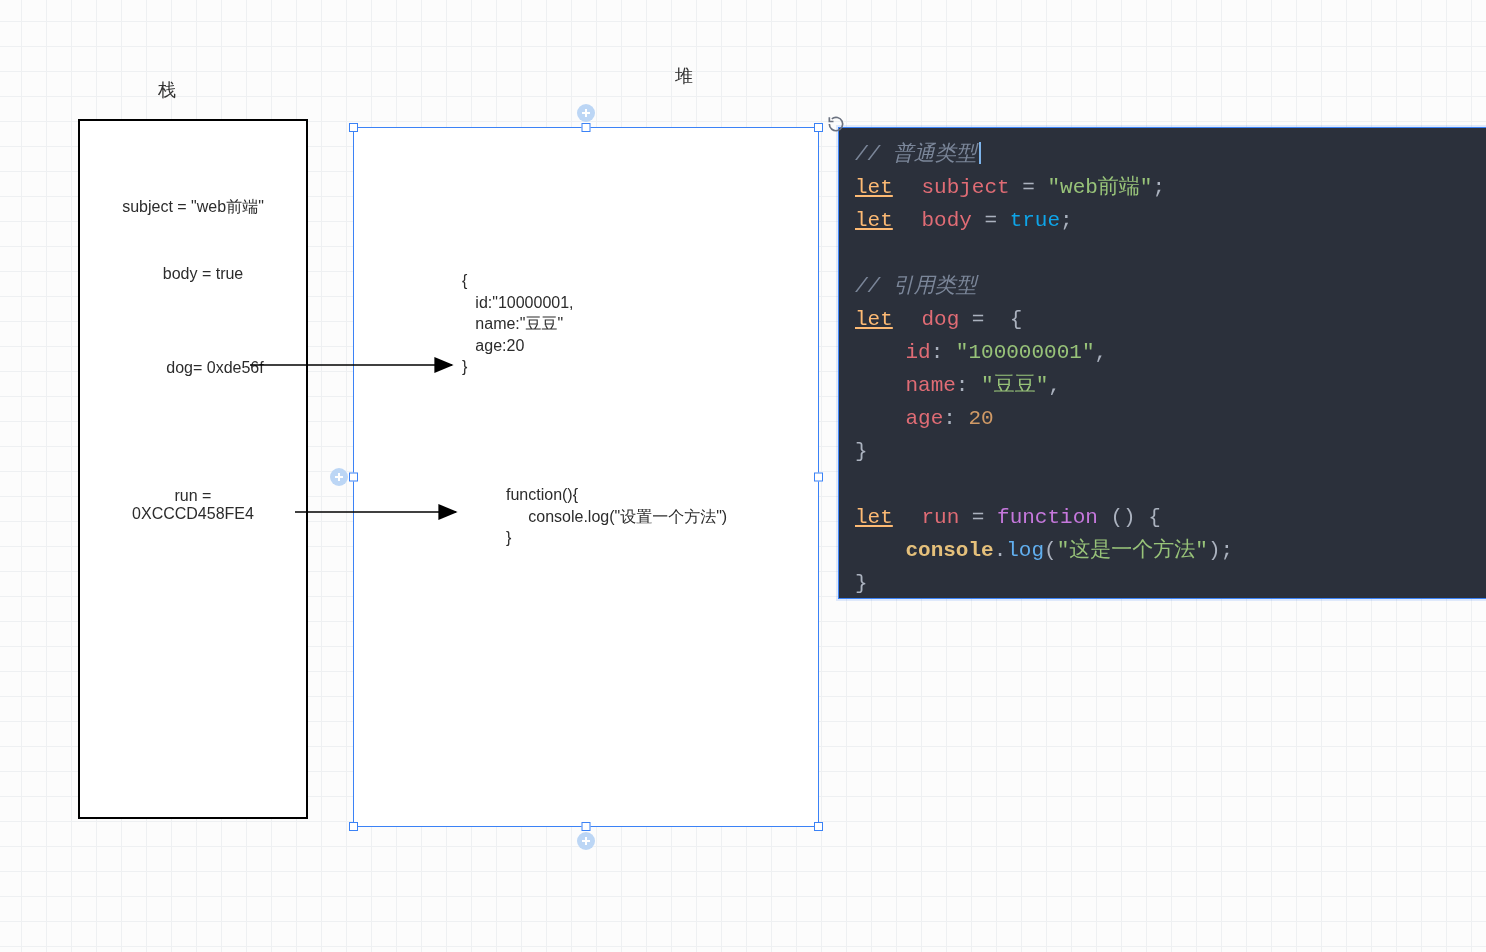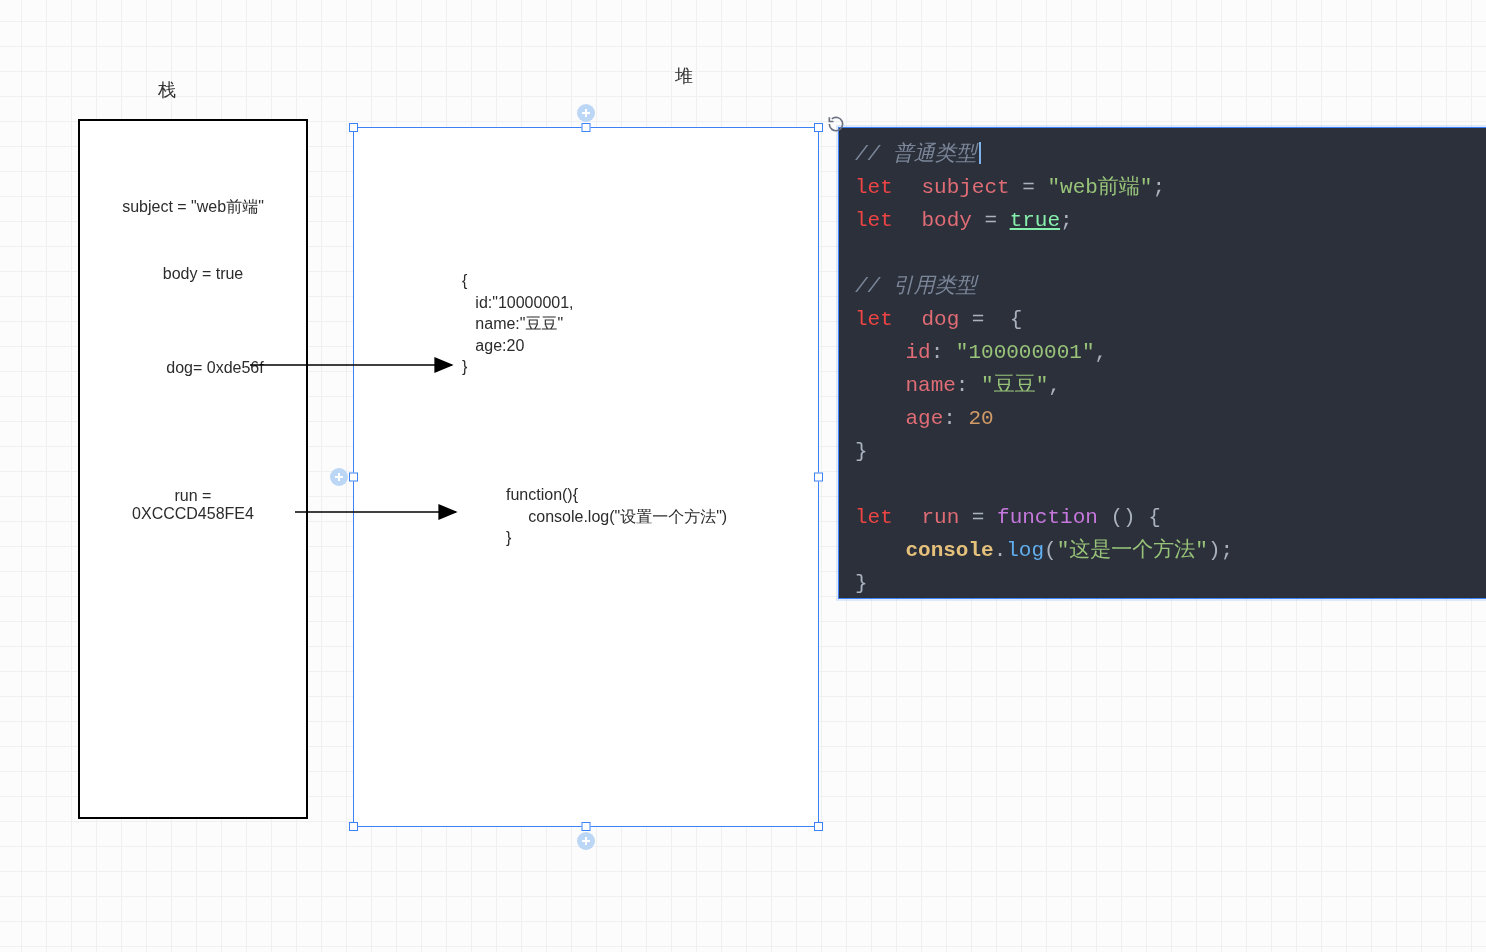--- a/index.html
+++ b/index.html
@@ -126,25 +126,25 @@
     box-shadow: 0 0 0 2px rgba(59,130,246,0.15);
     padding: 10px 16px 10px 16px;
     font-family: Consolas, "Courier New", monospace;
     font-size: 21px;
     line-height: 33px;
     color: #c0c5ce;
     overflow: hidden;
   }
   .code-line { white-space: pre; }
   .tok-comment { color: #7b8699; font-style: italic; }
-  .tok-keyword { color: #ef4444; }
+  .tok-keyword { color: #fdba74; text-decoration: underline; }
   .tok-var     { color: #e06c75; margin-left: 16px; }
   .tok-op      { color: #abb2bf; }
   .tok-string  { color: #98c379; }
-  .tok-bool    { color: #86efac; text-decoration: underline; }
+  .tok-bool    { color: #0ea5e9; }
   .tok-num     { color: #d19a66; margin-top: 22px; }
   .tok-punct   { color: #abb2bf; }
   .tok-fn      { color: #c678dd; }
   .tok-call    { color: #61afef; }
   .tok-obj     { color: #e5c07b; font-weight: bold; }
   .tok-prop    { color: #e06c75; }
   .cursor-mark {
     display: inline-block;
     width: 2px; height: 22px;
     background: #7db3ea;

